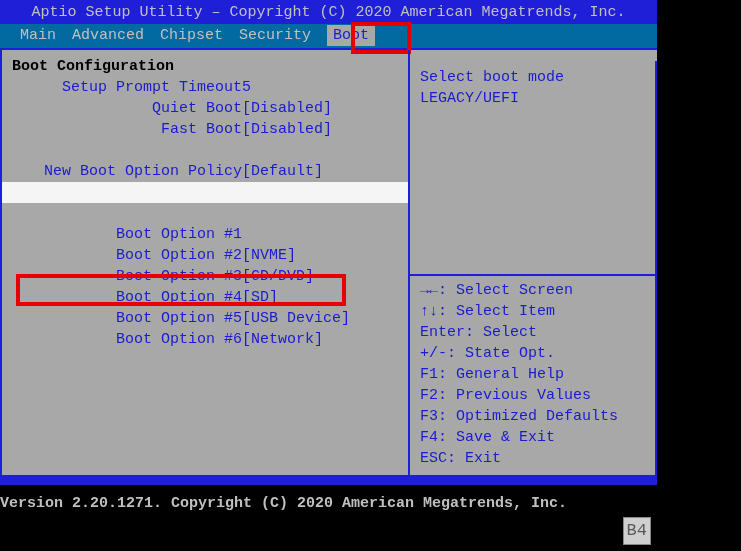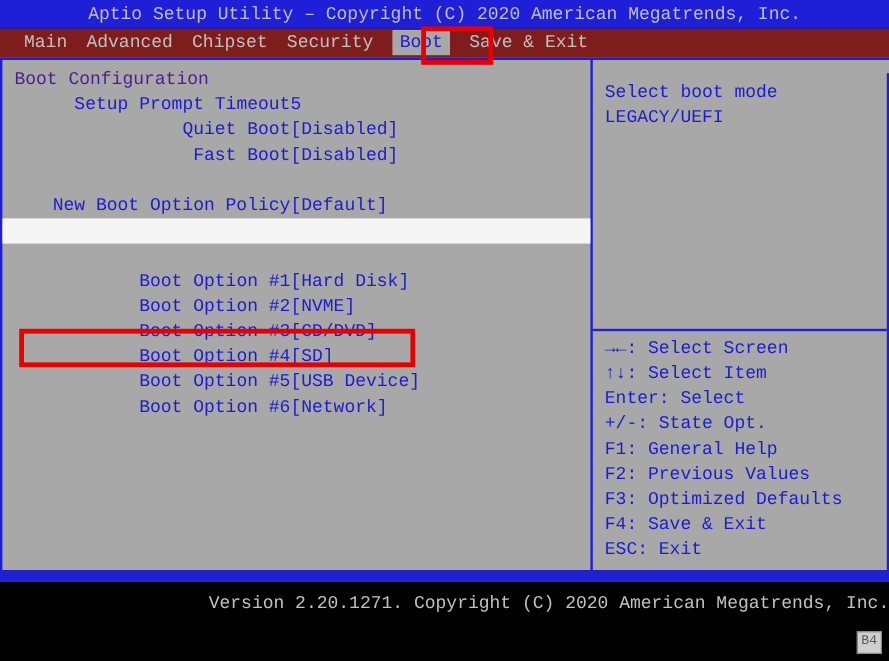--- a/index.html
+++ b/index.html
@@ -5,35 +5,35 @@
   html, body {
     margin: 0;
     padding: 0;
     background: #000;
     font-family: "Courier New", Courier, monospace;
     font-size: 15px;
     line-height: 1.4;
     color: #1b1bcf;
   }
   .screen {
-    width: 741px;
+    width: 657px;
     height: 551px;
     background: #000;
     position: relative;
     overflow: hidden;
   }
   .header {
     background: #1f1fd8;
     color: #c0c0c0;
     text-align: center;
     padding: 2px 0 0 0;
     height: 22px;
   }
   .menu-bar {
-    background: #7f1d1d;
+    background: #0369a1;
     color: #c0c0c0;
     padding: 0 20px 2px 20px;
     height: 22px;
     display: flex;
     gap: 16px;
     align-items: center;
   }
   .menu-item {
     color: #c0c0c0;
     position: relative;
@@ -80,22 +80,22 @@
     text-align: right;
   }
   .label {
     width: 230px;
     flex: none;
   }
   .value {
     flex: none;
   }
   .section-title {
-    color: #4c1d95;
-    font-weight: normal;
+    color: #000000;
+    font-weight: bold;
   }
   .selected-row {
     background: #f5f5f5;
     color: #808080;
     margin: 0 -10px;
     padding: 0 10px;
   }
   .selected-row .label, .selected-row .value {
     color: #f5f5f5;
   }
@@ -119,48 +119,48 @@
     color: #1b1bcf;
     margin-top: auto;
   }
   .footer-bar {
     background: #1f1fd8;
     height: 8px;
   }
   .footer {
     background: #000;
     color: #c0c0c0;
-    text-align: right;
+    text-align: left;
     padding: 8px 0 0 0;
+    font-weight: bold;
   }
   .corner-badge {
     position: absolute;
     right: 6px;
     bottom: 6px;
     background: #cfcfcf;
     color: #5a5a5a;
-    font-size: 11px;
+    font-size: 17px;
     padding: 1px 3px;
     border: 1px solid #888;
   }
   .empty-row { height: 21px; }
 </style>
 </head>
 <body>
 
 <div class="screen">
   <div class="header">Aptio Setup Utility – Copyright (C) 2020 American Megatrends, Inc.</div>
 
   <div class="menu-bar">
     <span class="menu-item">Main</span>
     <span class="menu-item">Advanced</span>
     <span class="menu-item">Chipset</span>
     <span class="menu-item">Security</span>
     <span class="menu-item active">Boot</span>
-    <span class="menu-item">Save &amp; Exit</span>
   </div>
   <div class="boot-highlight-box"></div>
 
   <div class="content">
     <div class="left-panel">
       <div class="section-title">Boot Configuration</div>
 
       <div class="row">
         <span class="label">Setup Prompt Timeout</span>
         <span class="value">5</span>
@@ -184,21 +184,20 @@
       <div class="row selected-row">
         <span class="label">Boot mode select</span>
         <span class="value">[LEGACY]</span>
       </div>
 
       <div class="empty-row"></div>
 
 
       <div class="row">
         <span class="label">Boot Option #1</span>
-        <span class="value">[Hard Disk]</span>
       </div>
       <div class="row">
         <span class="label">Boot Option #2</span>
         <span class="value">[NVME]</span>
       </div>
       <div class="row">
         <span class="label">Boot Option #3</span>
         <span class="value">[CD/DVD]</span>
       </div>
       <div class="row">

